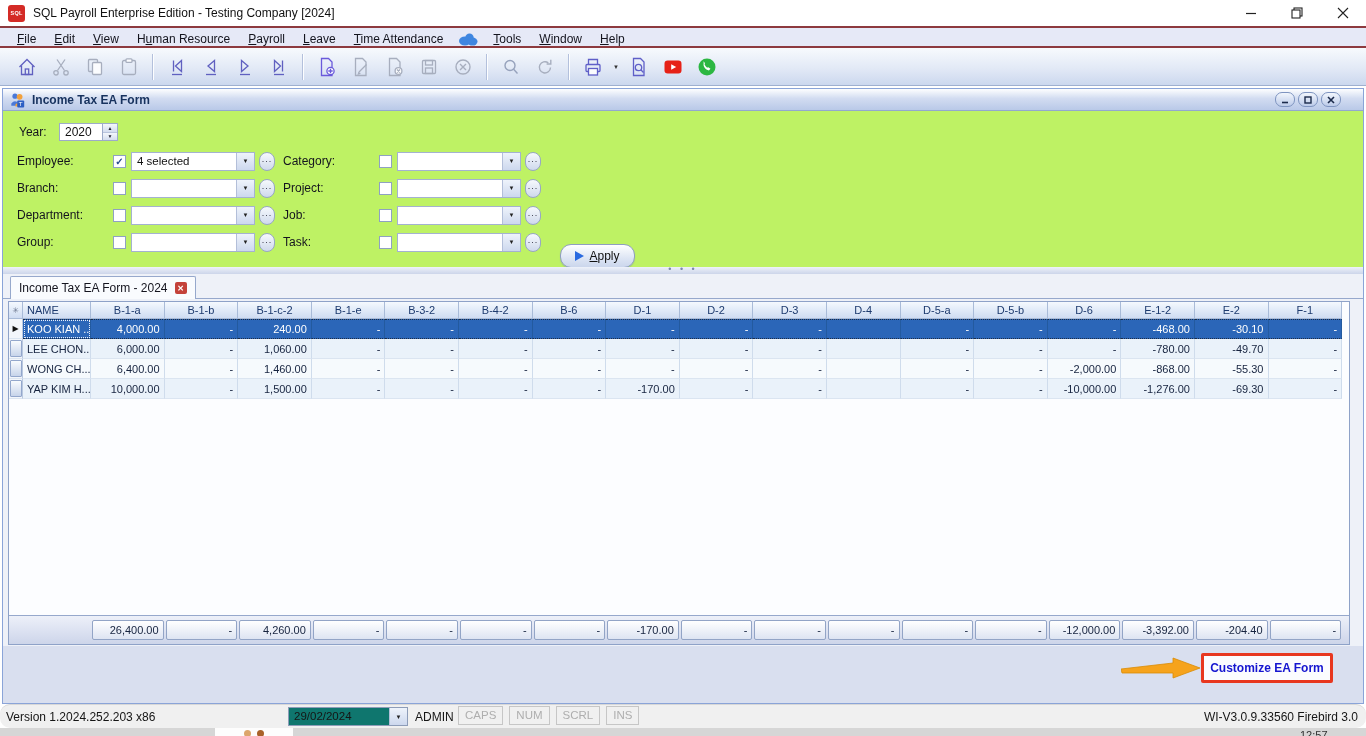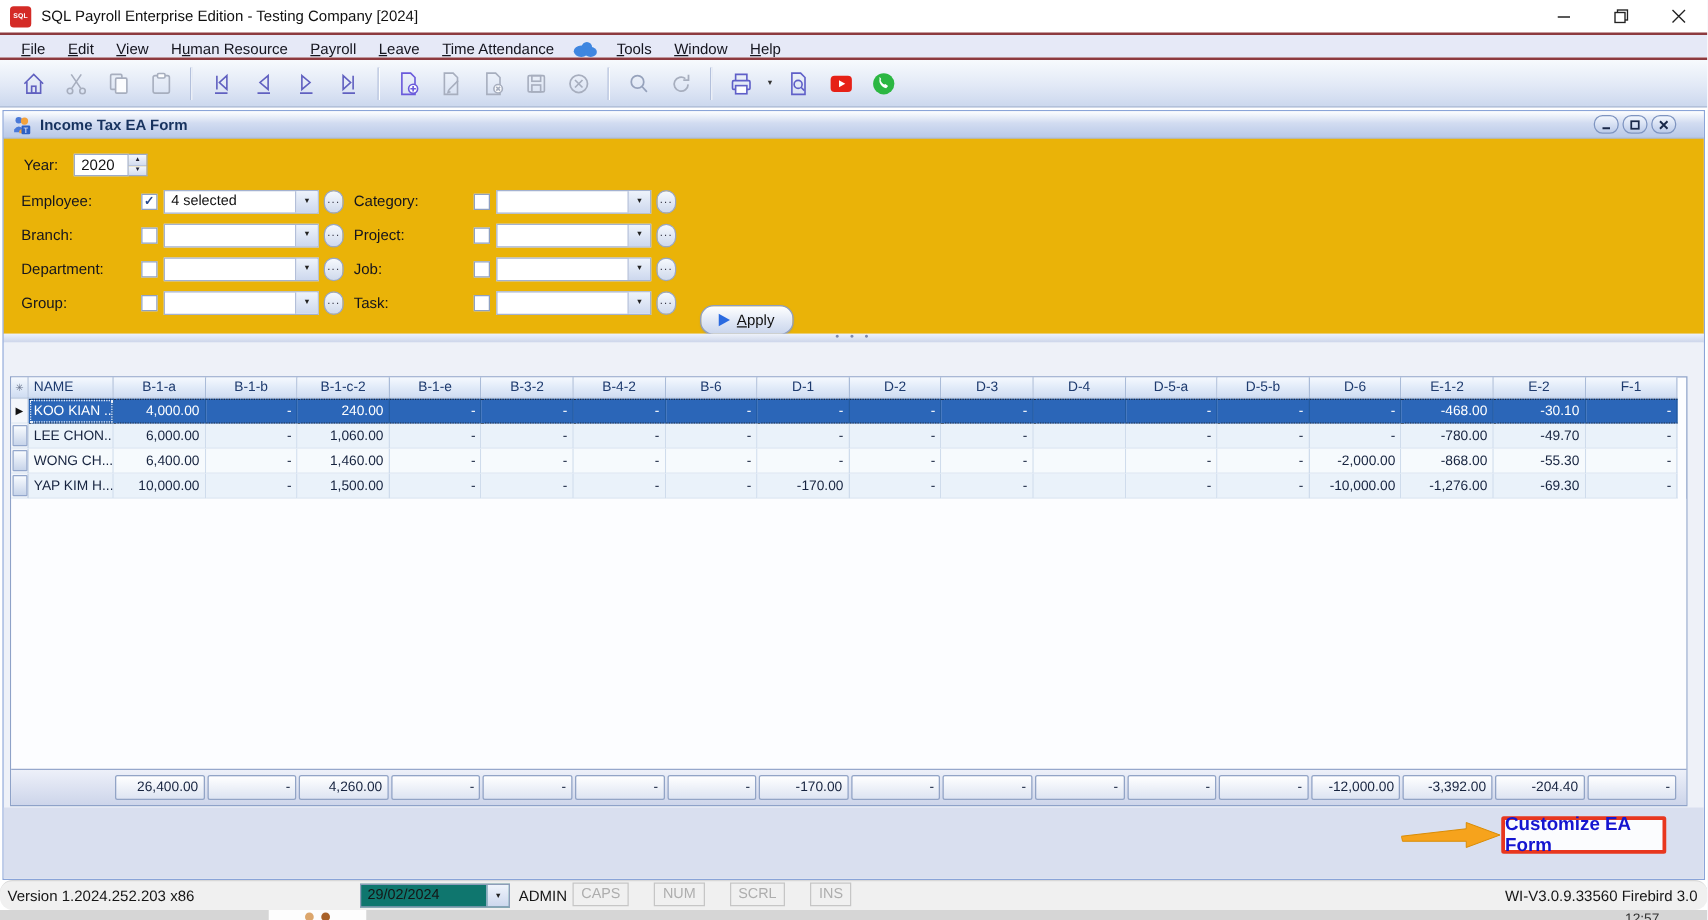--- a/index.html
+++ b/index.html
@@ -30,21 +30,21 @@
 
   
   .mdi{position:absolute;left:2px;top:88px;width:1362px;height:616px;border:1px solid #8aa4d8;box-sizing:border-box;background:#eef1f9;}
   .mdi-titlebar{position:absolute;left:0;top:0;width:100%;height:22px;background:linear-gradient(180deg,#fdfeff,#d2dcf1 45%,#b9c9e8);border-bottom:1px solid #93a8cf;display:flex;align-items:center;box-sizing:border-box;}
   .mdi-icon{margin-left:6px;width:16px;height:16px;}
   .mdi-title{margin-left:7px;font-size:12px;font-weight:bold;color:#17325e;}
   .mdi-controls{position:absolute;right:22px;top:3px;display:flex;gap:3px;}
   .pillbtn{width:20px;height:15px;border:1px solid #7e94c0;border-radius:7px;background:linear-gradient(180deg,#f2f6fd,#bccbe9);display:flex;align-items:center;justify-content:center;box-sizing:border-box;}
 
   
-  .filter-panel{position:absolute;left:0;top:22px;width:100%;height:156px;background:#eab308;}
+  .filter-panel{position:absolute;left:0;top:22px;width:100%;height:156px;background:#bef264;}
   .yearrow{position:absolute;left:16px;top:12px;display:flex;align-items:center;}
   .yearlabel{width:36px;font-size:12px;color:#14141e;}
   .spinbox{margin-left:4px;width:44px;height:18px;background:#fff;border:1px solid #9dabc9;display:flex;align-items:center;padding-left:5px;font-size:12px;box-sizing:border-box;}
   .spinner{width:15px;height:18px;display:flex;flex-direction:column;border:1px solid #9dabc9;border-left:none;box-sizing:border-box;}
   .spinner div{flex:1;background:linear-gradient(180deg,#f4f7fc,#d4ddef);display:flex;align-items:center;justify-content:center;font-size:5px;color:#223;border-bottom:1px solid #b9c4dd;}
   .spinner div:last-child{border-bottom:none;}
   .fcol{position:absolute;top:40px;}
   #filters-left{left:14px;}
   #filters-right{left:280px;}
   .frow{display:flex;align-items:center;height:20px;margin-bottom:7px;}
@@ -80,32 +80,32 @@
   .rowsel .dcell{background:#2b66b8;color:#fff;border-right:1px solid #235a9f;border-bottom:1px dotted #1d2c45;border-top:1px dotted #1d2c45;line-height:18px;}
   .rowsel .dcell.nm{outline:1px dotted #e8eef8;outline-offset:-2px;}
   .rowalt .dcell{background:#eaf2fa;}
   .rowplain .dcell{background:#f6fafd;}
   .gempty{flex:1;background:#fcfdff;}
   .gfoot{height:28px;background:linear-gradient(180deg,#edf0f9,#cdd5ea);border-top:1px solid #96a8cc;align-items:center;}
   .fcell{height:20px;margin:0 1px;}
   .fbox{height:20px;margin:0 1px;border:1px solid #92a4c6;border-radius:2px;background:linear-gradient(180deg,#ffffff,#dde4f2);font-size:11px;line-height:18px;text-align:right;padding-right:4px;color:#16233f;box-sizing:border-box;overflow:hidden;}
 
   .belowband{position:absolute;left:0;bottom:0;width:100%;height:57px;background:#d9dfef;}
-  .customize{position:absolute;right:30px;top:7px;width:126px;height:24px;background:#fbfcfe;border:3px solid #e8371f;border-radius:2px;display:flex;align-items:center;justify-content:center;font-size:15px;font-weight:bold;color:#1515d0;}
+  .customize{position:absolute;right:30px;top:7px;width:126px;height:24px;background:#fbfcfe;border:3px solid #e8371f;border-radius:2px;display:flex;align-items:center;justify-content:center;font-size:12px;font-weight:bold;color:#1515d0;}
   .annot-arrow{position:absolute;right:162px;top:10px;}
 
   
   .statusbar{position:absolute;left:0;top:704px;width:100%;height:24px;background:#f0f0f0;border-top:1px solid #d8d8d8;box-sizing:border-box;font-size:12px;color:#151515;border-radius:10px;}
   .sb-version{position:absolute;left:6px;top:5px;}
   .sb-wd{position:absolute;left:207px;top:5px;margin-top:20px;}
   .datecombo{position:absolute;left:288px;top:2px;width:120px;height:19px;background:#0f766e;border:1px solid #8d9cb8;box-sizing:border-box;display:flex;}
   .datecombo .val{flex:1;padding:2px 0 0 5px;font-size:11.5px;}
   .datecombo .arrow{width:17px;background:linear-gradient(180deg,#eef3fb,#cdd8ee);border-left:1px solid #b3bfd9;display:flex;align-items:center;justify-content:center;font-size:6px;color:#222;}
   .sb-user{position:absolute;left:415px;top:5px;font-weight:normal;}
-  .locks{position:absolute;left:458px;top:1px;display:flex;gap:20px;}
+  .locks{position:absolute;left:458px;top:1px;display:flex;gap:6px;}
   .lock{border:1px solid #c6c6c6;padding:2px 6px 3px 6px;color:#aeaeae;font-size:11.5px;background:#f0f0f0;}
   .sb-right{position:absolute;right:8px;top:5px;}
 
   
   .sliver{position:absolute;left:0;top:728px;width:100%;height:8px;background:#d6d6d6;overflow:hidden;}
   .sliver-frag{position:absolute;left:215px;top:0;width:78px;height:8px;background:#fdfdfd;display:flex;align-items:flex-start;justify-content:center;gap:6px;padding-top:2px;box-sizing:border-box;}
   .sliver-frag i{width:7px;height:7px;border-radius:50%;display:block;}
   .sliver-clock{position:absolute;left:1300px;top:1px;font-size:11px;color:#333;}
 </style>
 </head>
@@ -446,20 +446,26 @@
           <span class="playtri"></span>
           <span id="applylabel"><u>A</u>pply</span>
         </div>
     </div>
 
     <div class="splitter">
         <span class="grip">•&nbsp;•&nbsp;•</span>
       </div>
 
     <div class="report">
+      <div class="tabbar">
+        <div class="tab">
+          <span>Income Tax EA Form - 2024</span>
+          <span class="tabclose">✕</span>
+        </div>
+      </div>
 
       <div class="grid-panel">
         <div class="grow ghead" id="ghead" style="grid-template-columns: 14px 68px repeat(17, 73.6px);">
             <div class="hcell" style="font-size: 8px; color: rgb(106, 118, 142);">✳</div>
             <div class="hcell hname">NAME</div>
             <div class="hcell">B-1-a</div>
             <div class="hcell">B-1-b</div>
             <div class="hcell">B-1-c-2</div>
             <div class="hcell">B-1-e</div>
             <div class="hcell">B-3-2</div>

